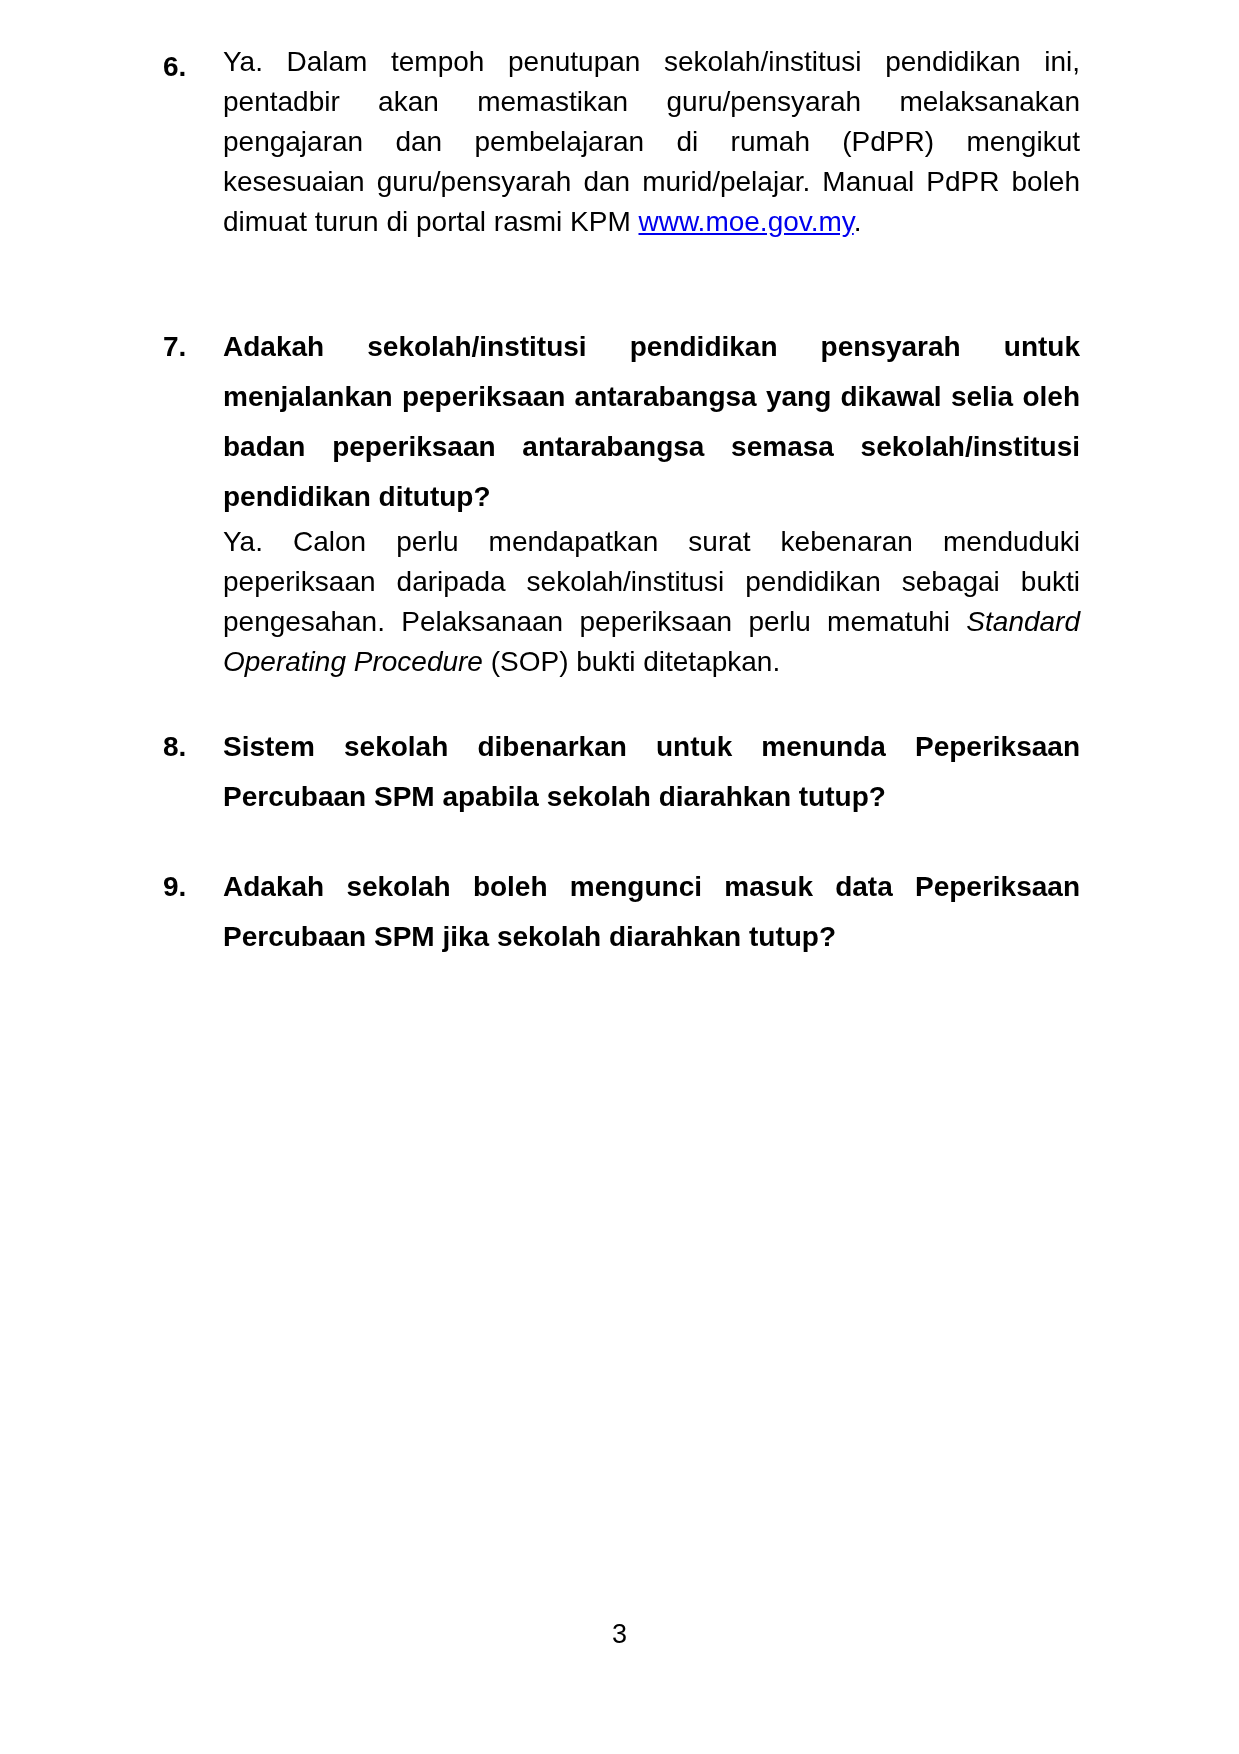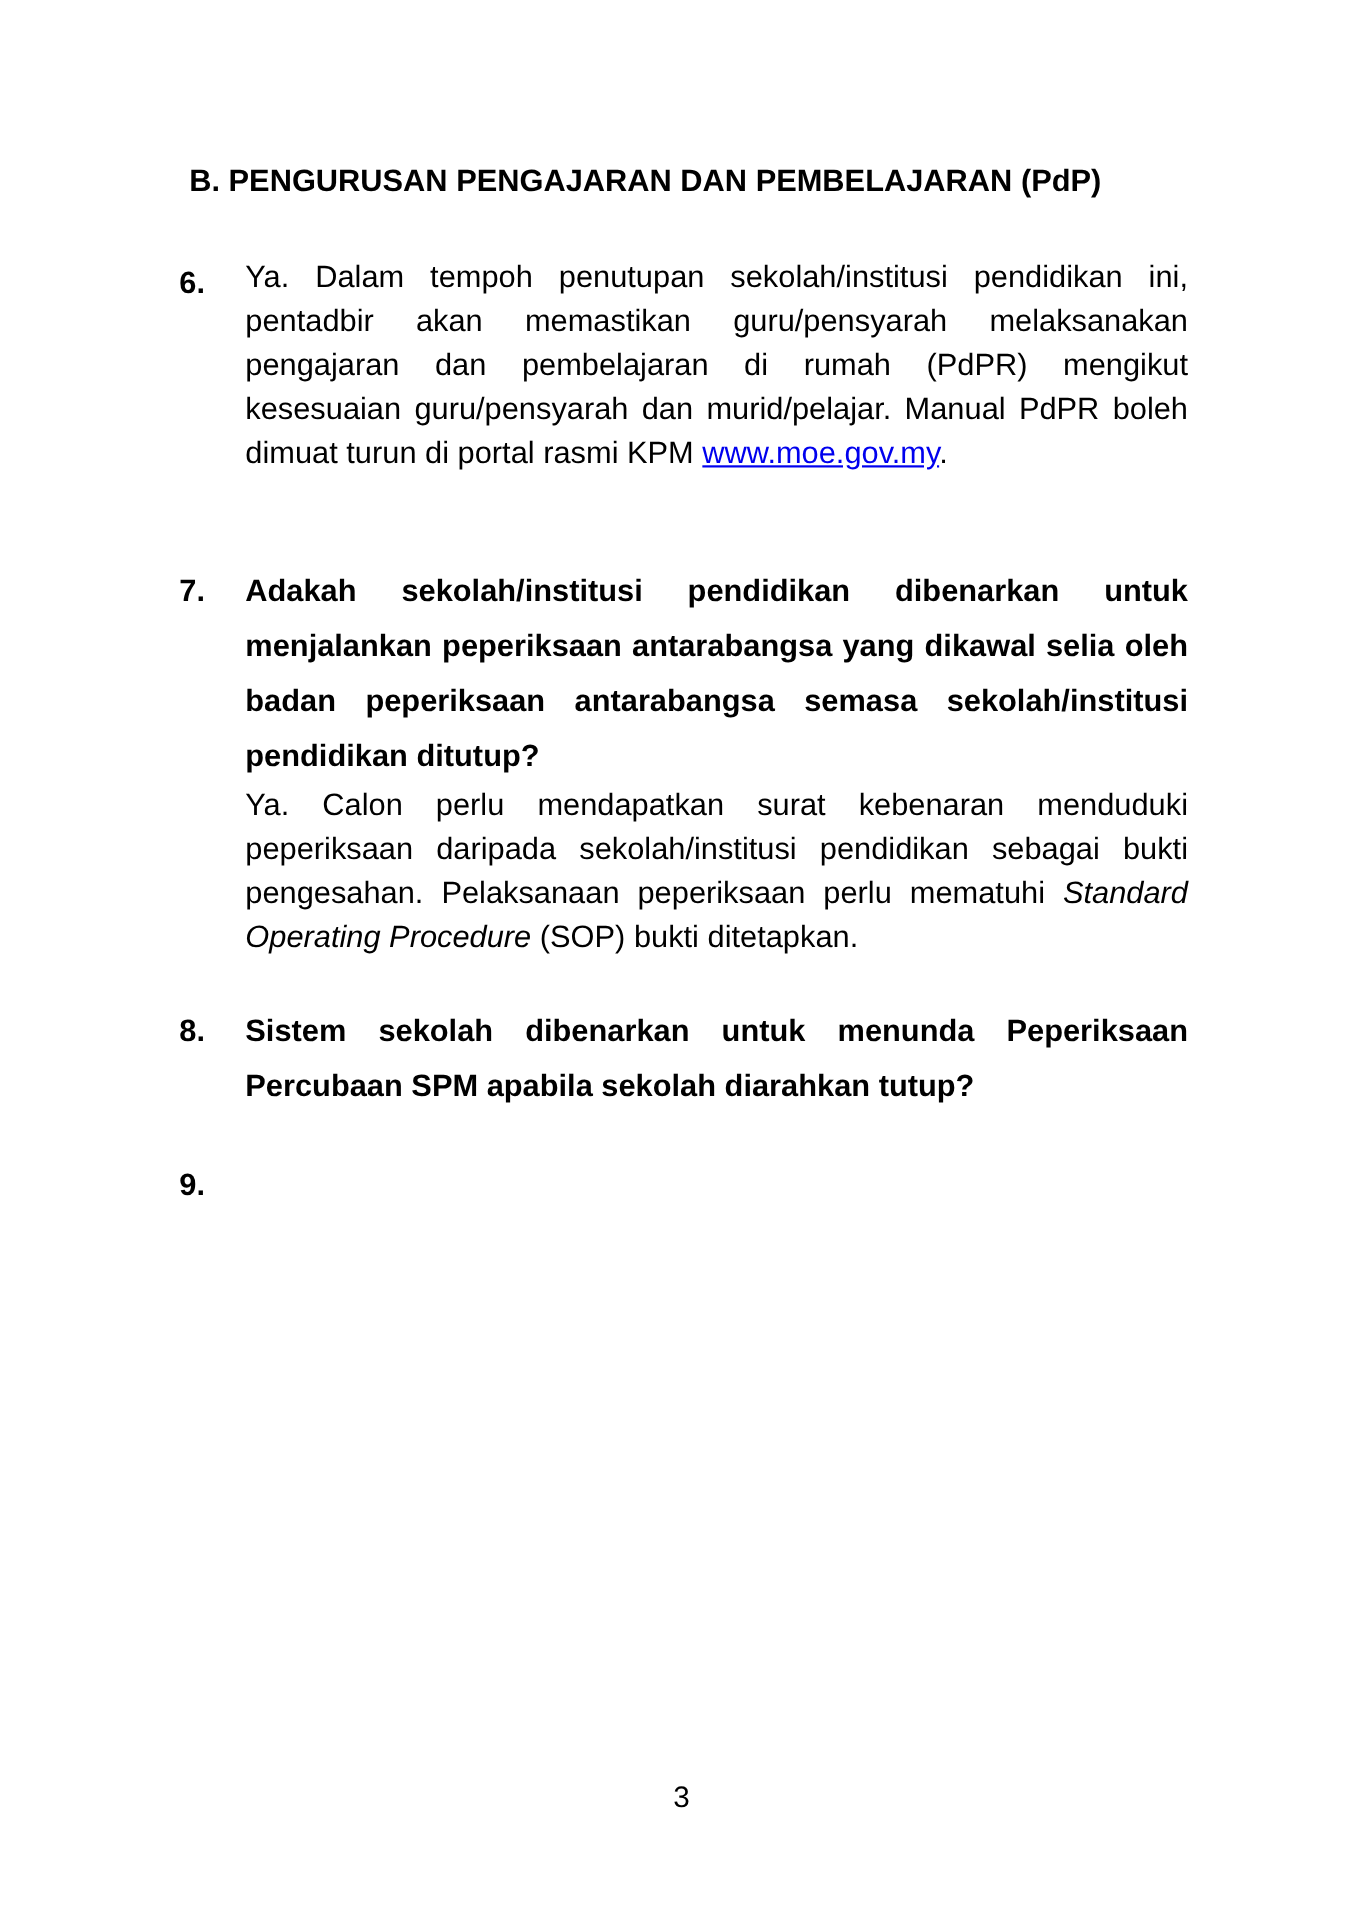--- a/index.html
+++ b/index.html
@@ -61,49 +61,49 @@
     text-align: center;
     font-size: 27px;
     line-height: 32px;
   }
 </style>
 </head>
 <body>
 
 <div class="page">
 
-  <h1 class="heading">B. PENGURUSAN PENGAJARAN DAN PEMBELAJARAN (PdP)</h1>
 
   <div class="items">
 
     <section class="qa extra-gap">
       <div class="num">6.</div>
       <div class="body">
         <p class="a"><span>Ya. Dalam tempoh penutupan sekolah/institusi pendidikan ini, pentadbir akan memastikan guru/pensyarah melaksanakan pengajaran dan pembelajaran di rumah (PdPR) mengikut kesesuaian guru/pensyarah dan murid/pelajar. Manual PdPR boleh dimuat turun di portal rasmi KPM </span><a class="link">www.moe.gov.my</a><span>.</span></p>
       </div>
     </section>
 
     <section class="qa">
       <div class="num">7.</div>
       <div class="body">
-        <p class="q">Adakah sekolah/institusi pendidikan dibenarkan untuk menjalankan peperiksaan antarabangsa yang dikawal selia oleh badan peperiksaan antarabangsa semasa sekolah/institusi pendidikan ditutup?</p>
+        <p class="q">Adakah sekolah/institusi pendidikan pensyarah untuk menjalankan peperiksaan antarabangsa yang dikawal selia oleh badan peperiksaan antarabangsa semasa sekolah/institusi pendidikan ditutup?</p>
         <p class="a"><span>Ya. Calon perlu mendapatkan surat kebenaran menduduki peperiksaan daripada sekolah/institusi pendidikan sebagai bukti pengesahan. Pelaksanaan peperiksaan perlu mematuhi </span><em>Standard Operating Procedure</em><span> (SOP) bukti ditetapkan.</span></p>
       </div>
     </section>
 
     <section class="qa">
       <div class="num">8.</div>
       <div class="body">
         <p class="q">Sistem sekolah dibenarkan untuk menunda Peperiksaan Percubaan SPM apabila sekolah diarahkan tutup?</p>
       </div>
     </section>
 
     <section class="qa">
       <div class="num">9.</div>
       <div class="body">
+        <p class="q">Adakah sekolah boleh mengunci masuk data Peperiksaan Percubaan SPM jika sekolah diarahkan tutup?</p>
       </div>
     </section>
 
   </div>
 
   <div class="page-number">3</div>
 
 </div>
 
 </body></html>

